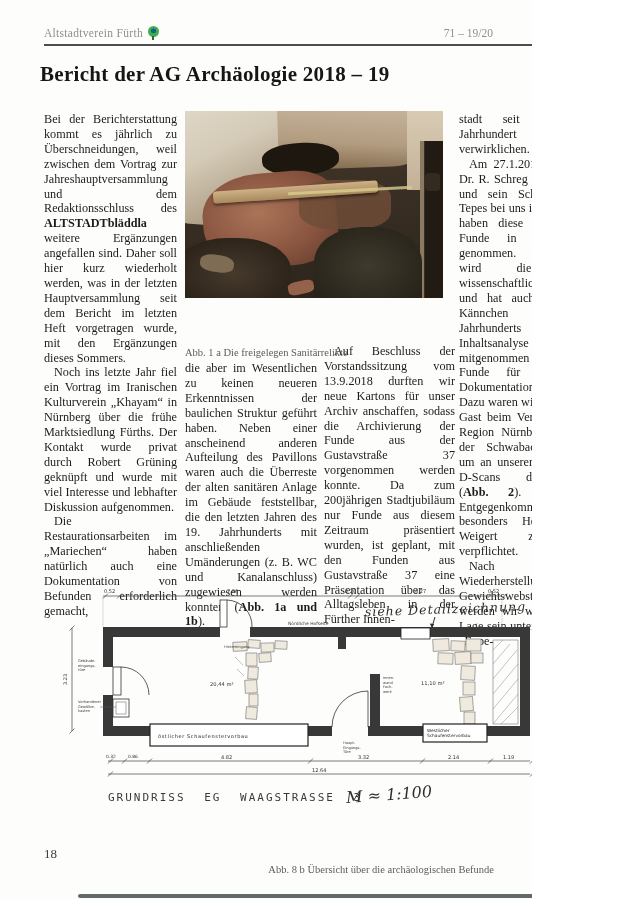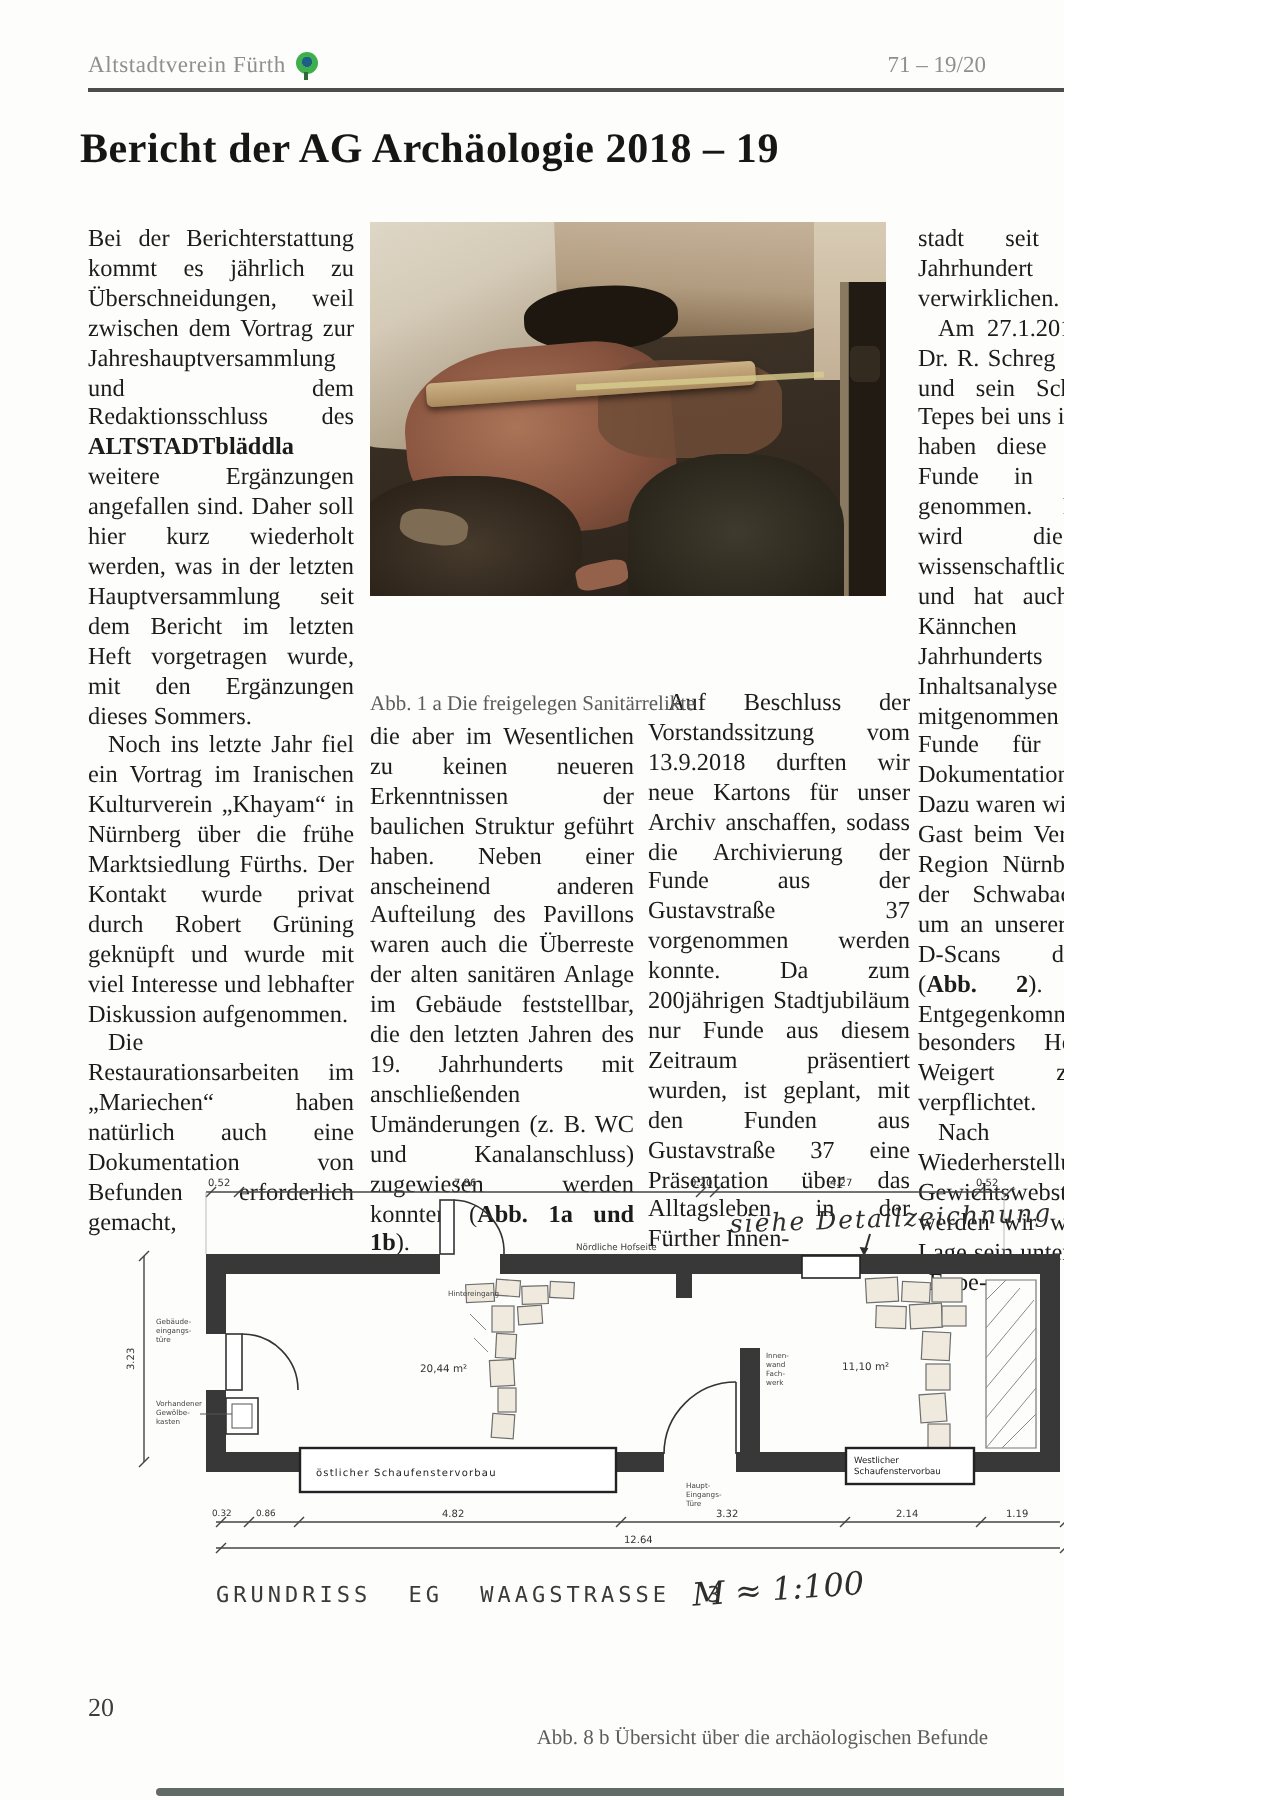--- a/index.html
+++ b/index.html
@@ -299,15 +299,15 @@
         <text class="dimtxt" x="274" y="187.5">12.64</text>
       </g>
 
       <text class="plan-title" x="70" y="217">GRUNDRISS EG WAAGSTRASSE 3</text>
       <text class="handw" x="308" y="216" font-size="16" transform="rotate(-4 350 210)">M ≈ 1:100</text>
     </svg>
   </div>
 
   <div class="cap" id="cap-1b">Abb. 8 b Übersicht über die archäologischen Befunde</div>
 
-  <div class="pageno">20</div>
+  <div class="pageno">18</div>
   <div class="scan-edge"></div>
 </div>
 
 </body></html>

